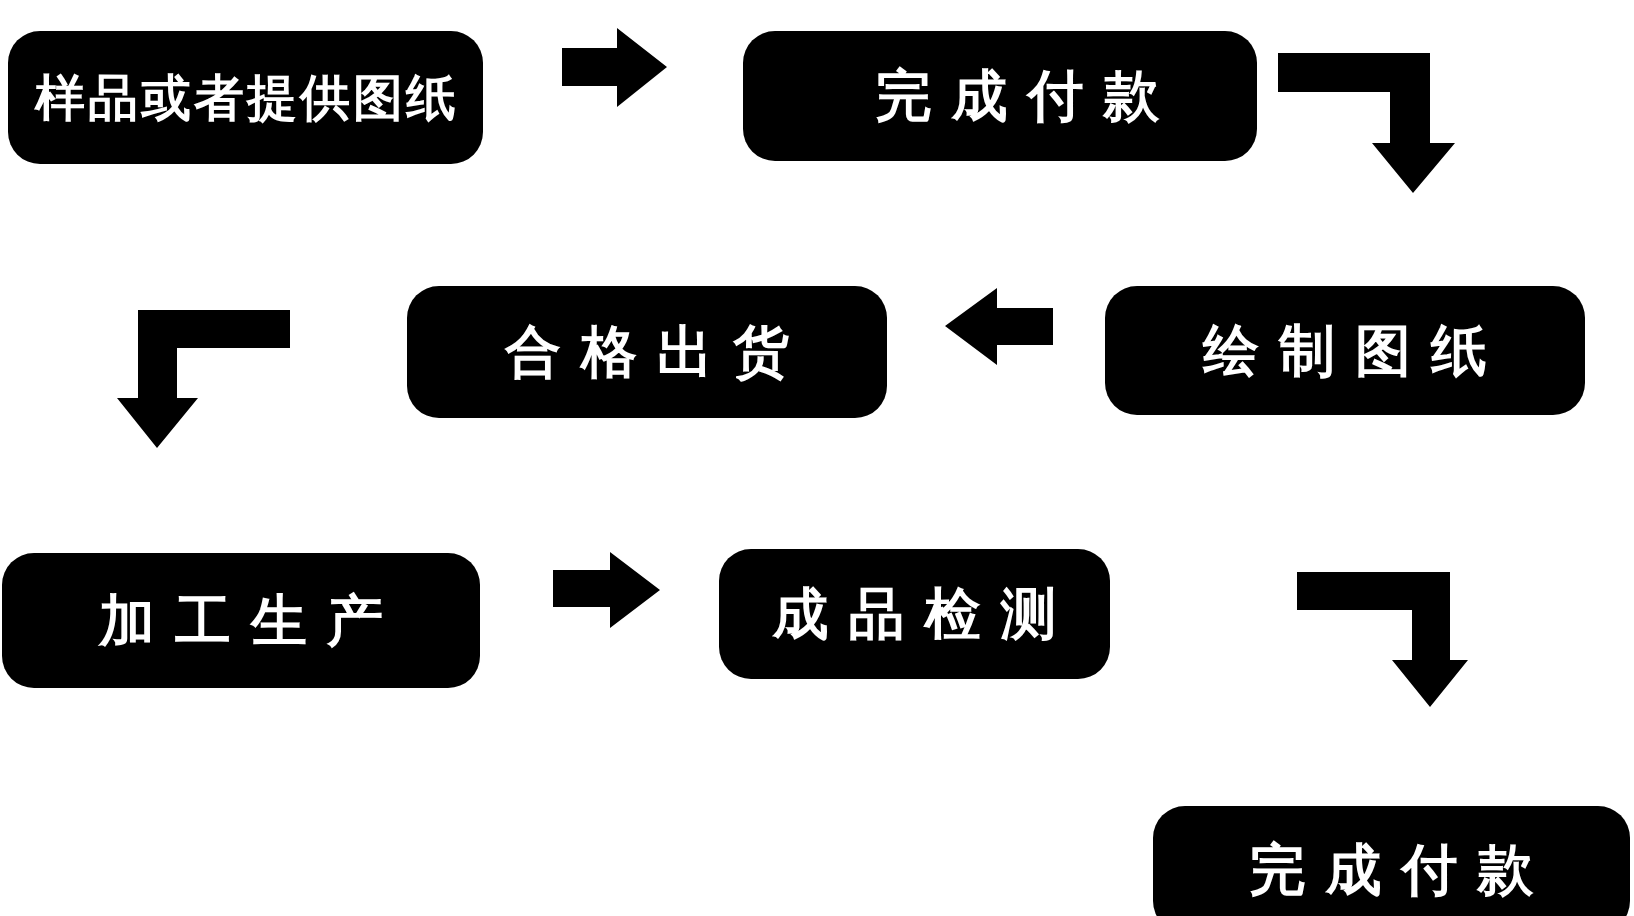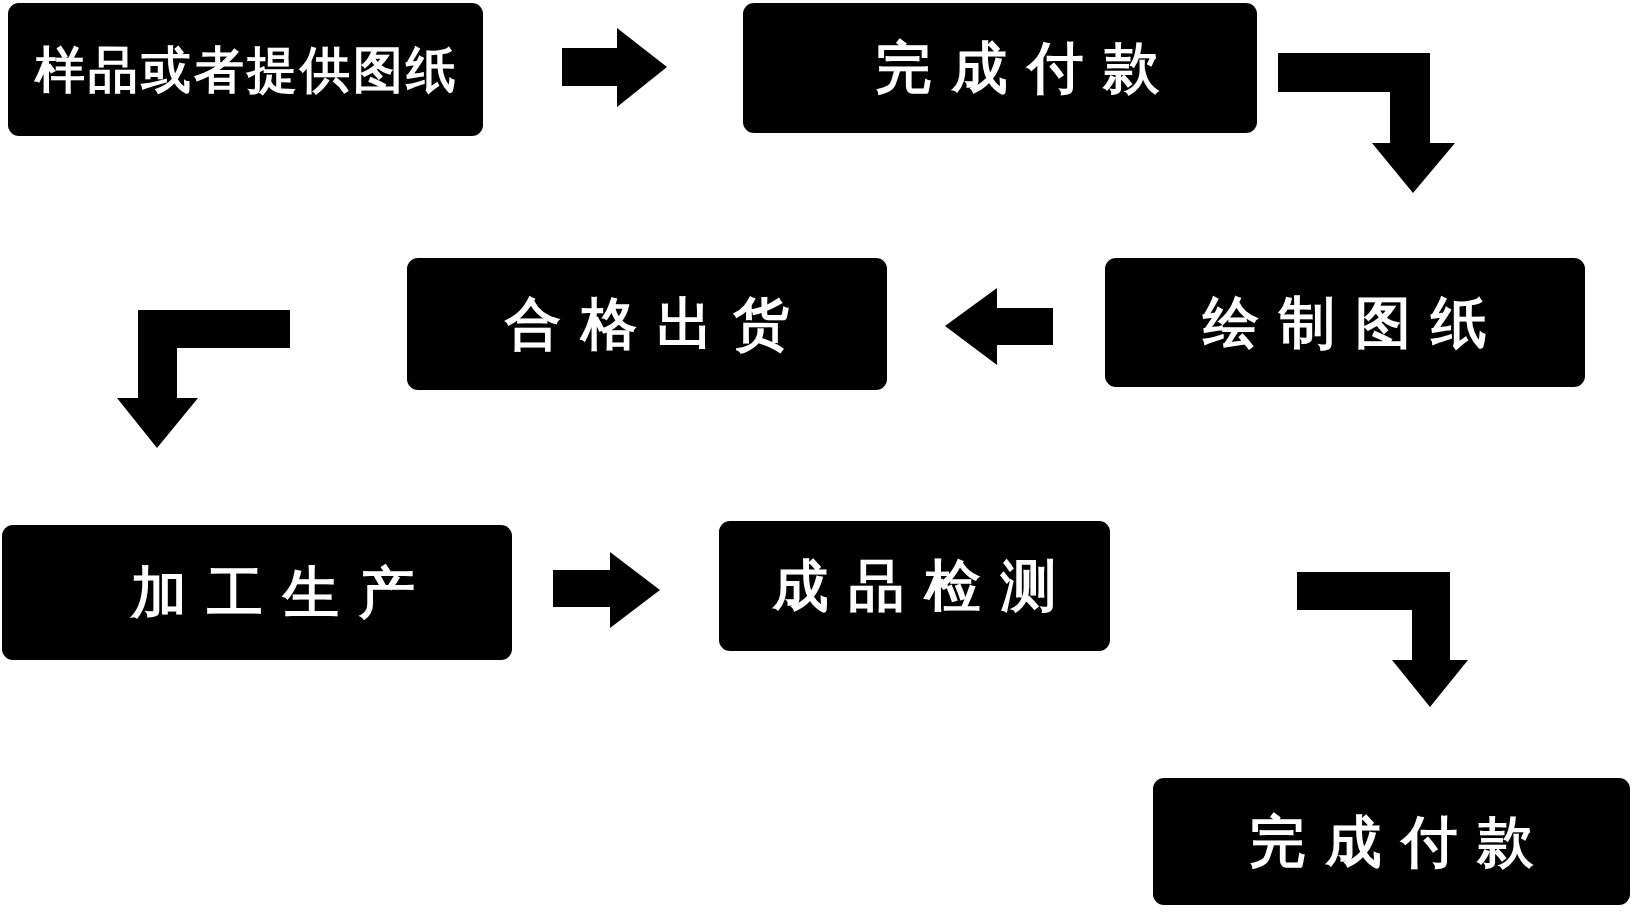--- a/index.html
+++ b/index.html
@@ -14,44 +14,45 @@
   .arrows-layer {
     position: absolute;
     left: 0; top: 0;
     width: 1634px;
     height: 916px;
   }
   .node {
     position: absolute;
     background: #000000;
     color: #ffffff;
-    border-radius: 11px;
+    border-radius: 32px;
     display: flex;
     align-items: center;
     justify-content: center;
     font-weight: bold;
     white-space: nowrap;
     line-height: 1;
+    margin-top: 28px;
   }
   .node-4ch {
     font-size: 56px;
     letter-spacing: 20px;
     text-indent: 20px;
   }
   .node-8ch {
     font-size: 50px;
     letter-spacing: 3px;
     text-indent: 3px;
   }
   
   .n1 { left: 8px;    top: 3px;   width: 475px; height: 133px; }
   .n2 { left: 743px;  top: 3px;   width: 479px; height: 130px; padding-left: 35px; }
   .n3 { left: 1105px; top: 258px; width: 480px; height: 129px; }
   .n4 { left: 407px;  top: 258px; width: 480px; height: 132px; }
-  .n5 { left: 2px;    top: 525px; width: 478px; height: 135px; padding-left: 32px; }
+  .n5 { left: 2px;    top: 525px; width: 478px; height: 135px; }
   .n6 { left: 719px;  top: 521px; width: 391px; height: 130px; justify-content: center; }
   .n7 { left: 1153px; top: 778px; width: 477px; height: 127px; }
   .arrow { fill: #000000; stroke: none; }
 </style>
 </head>
 <body>
 
 <div class="canvas">
 
   <svg class="arrows-layer" viewBox="0 0 1634 916" xmlns="http://www.w3.org/2000/svg" aria-hidden="true">

